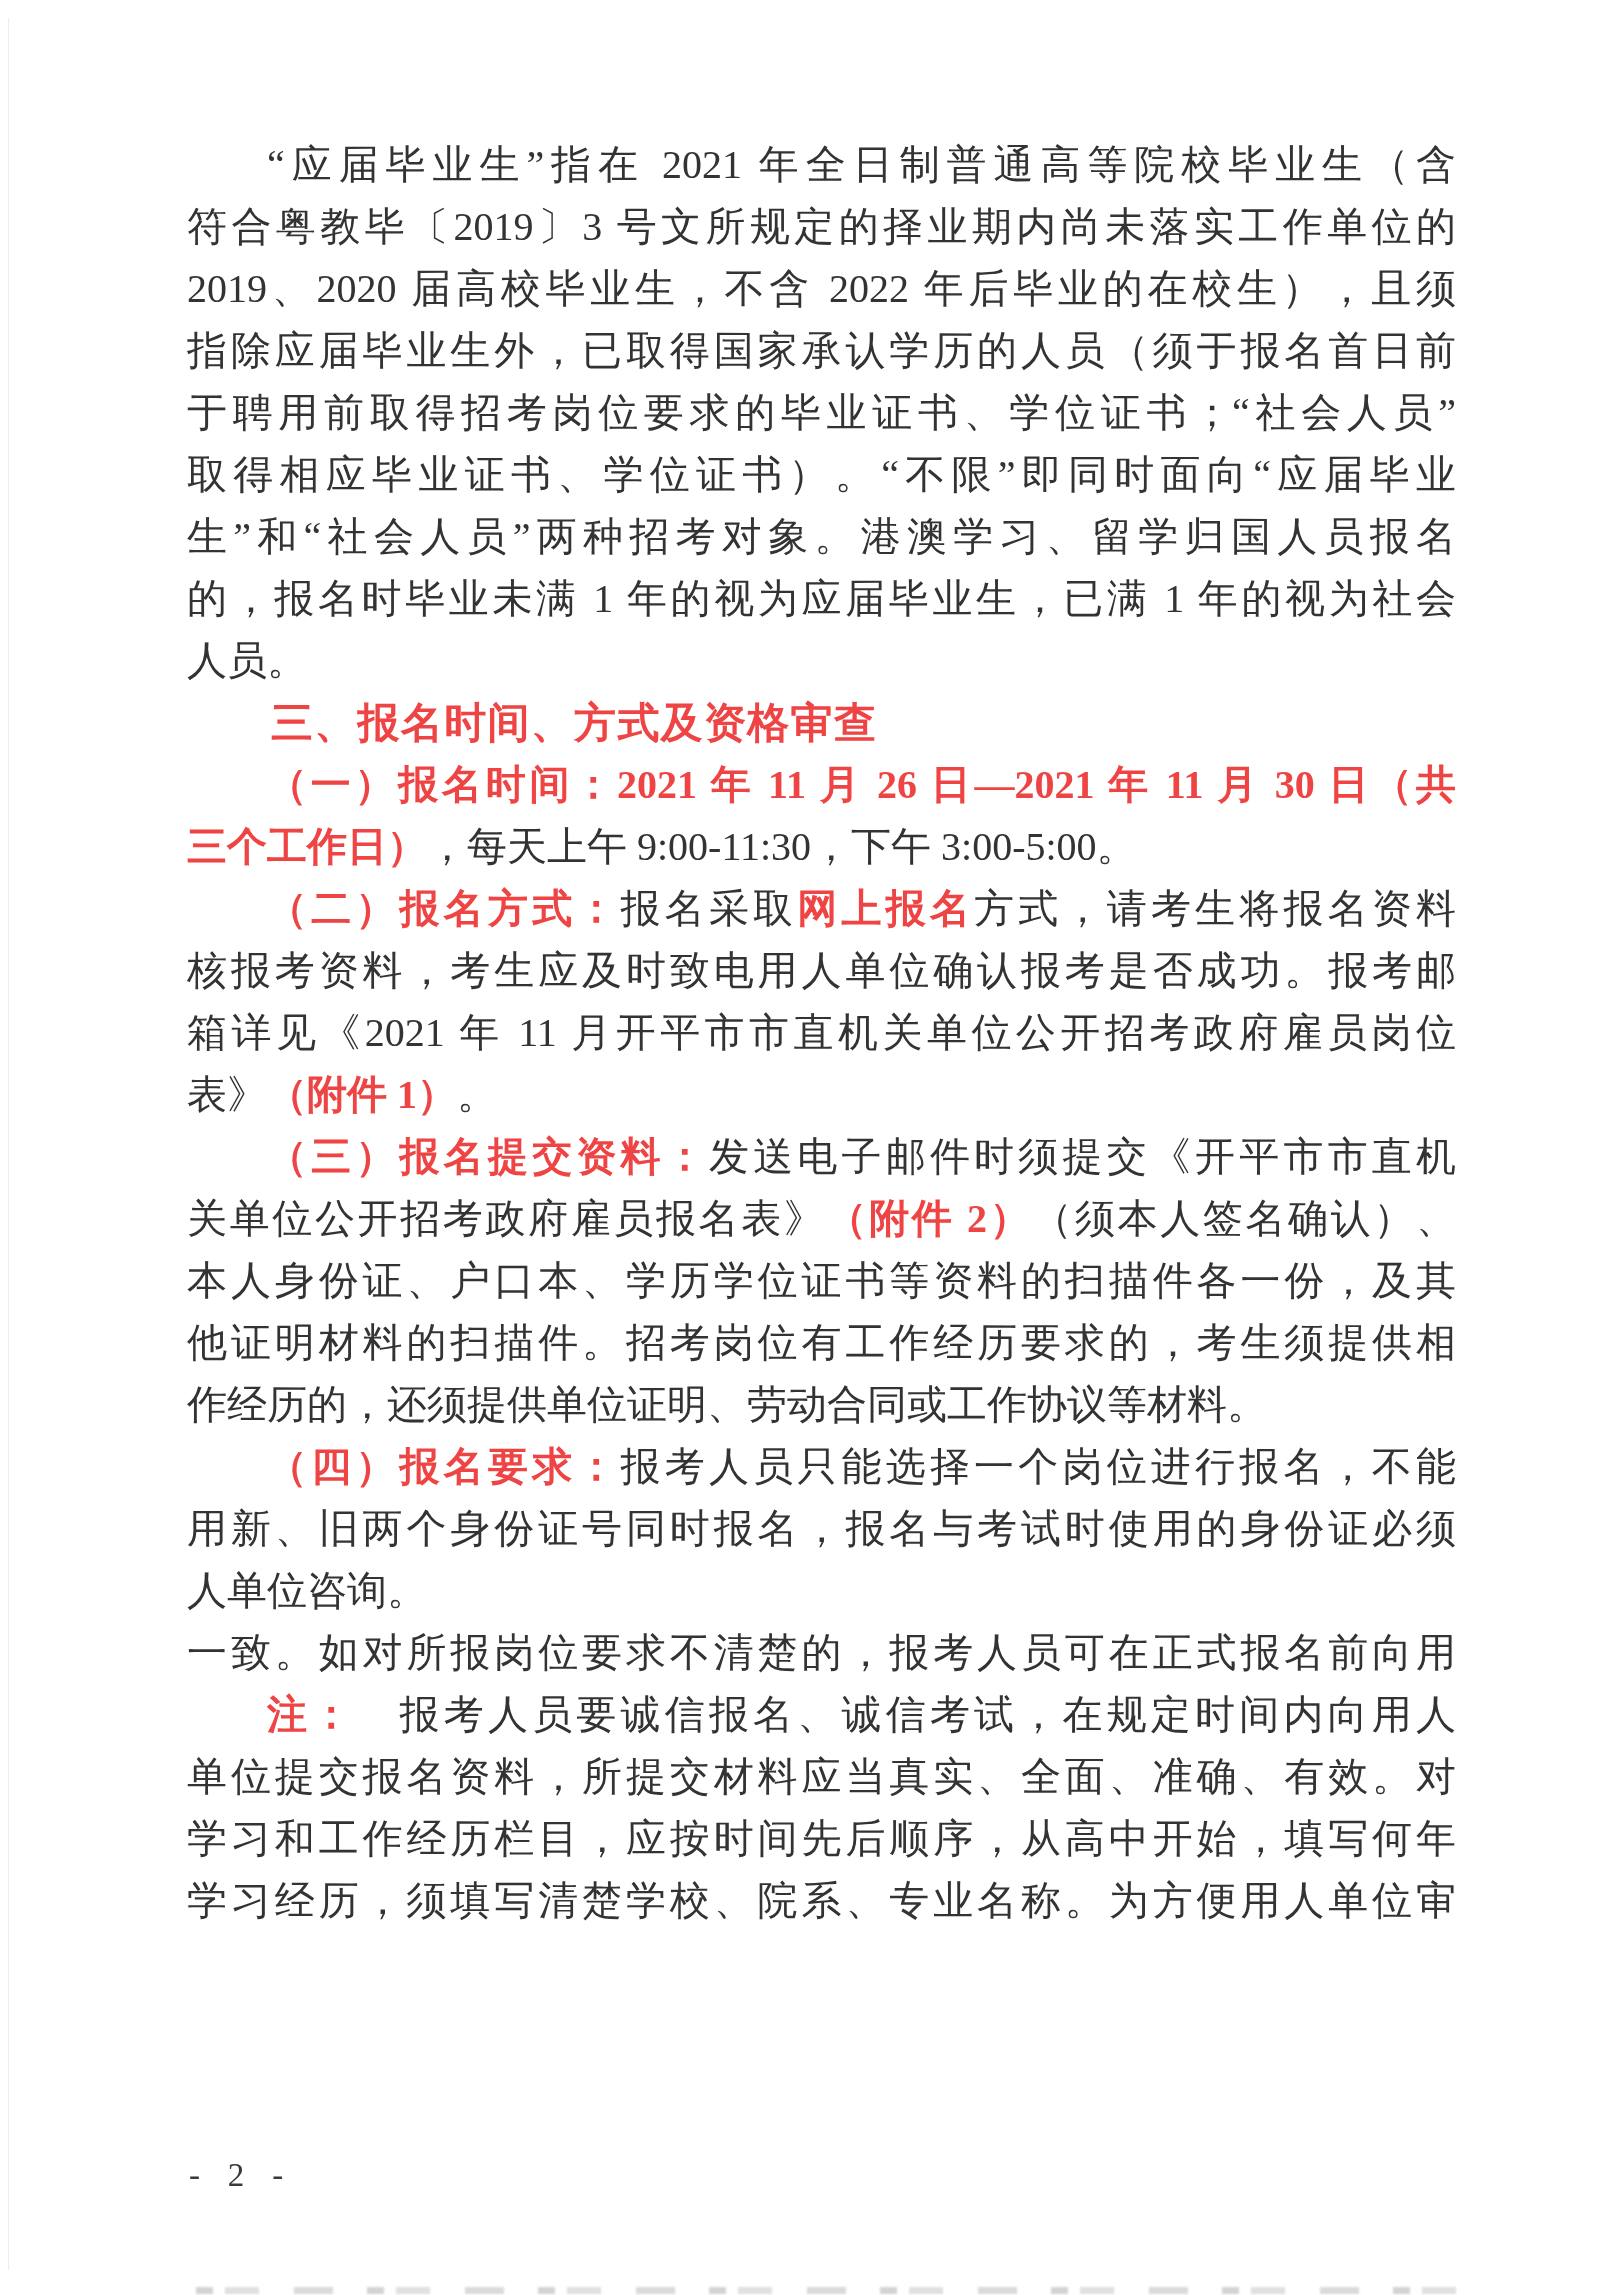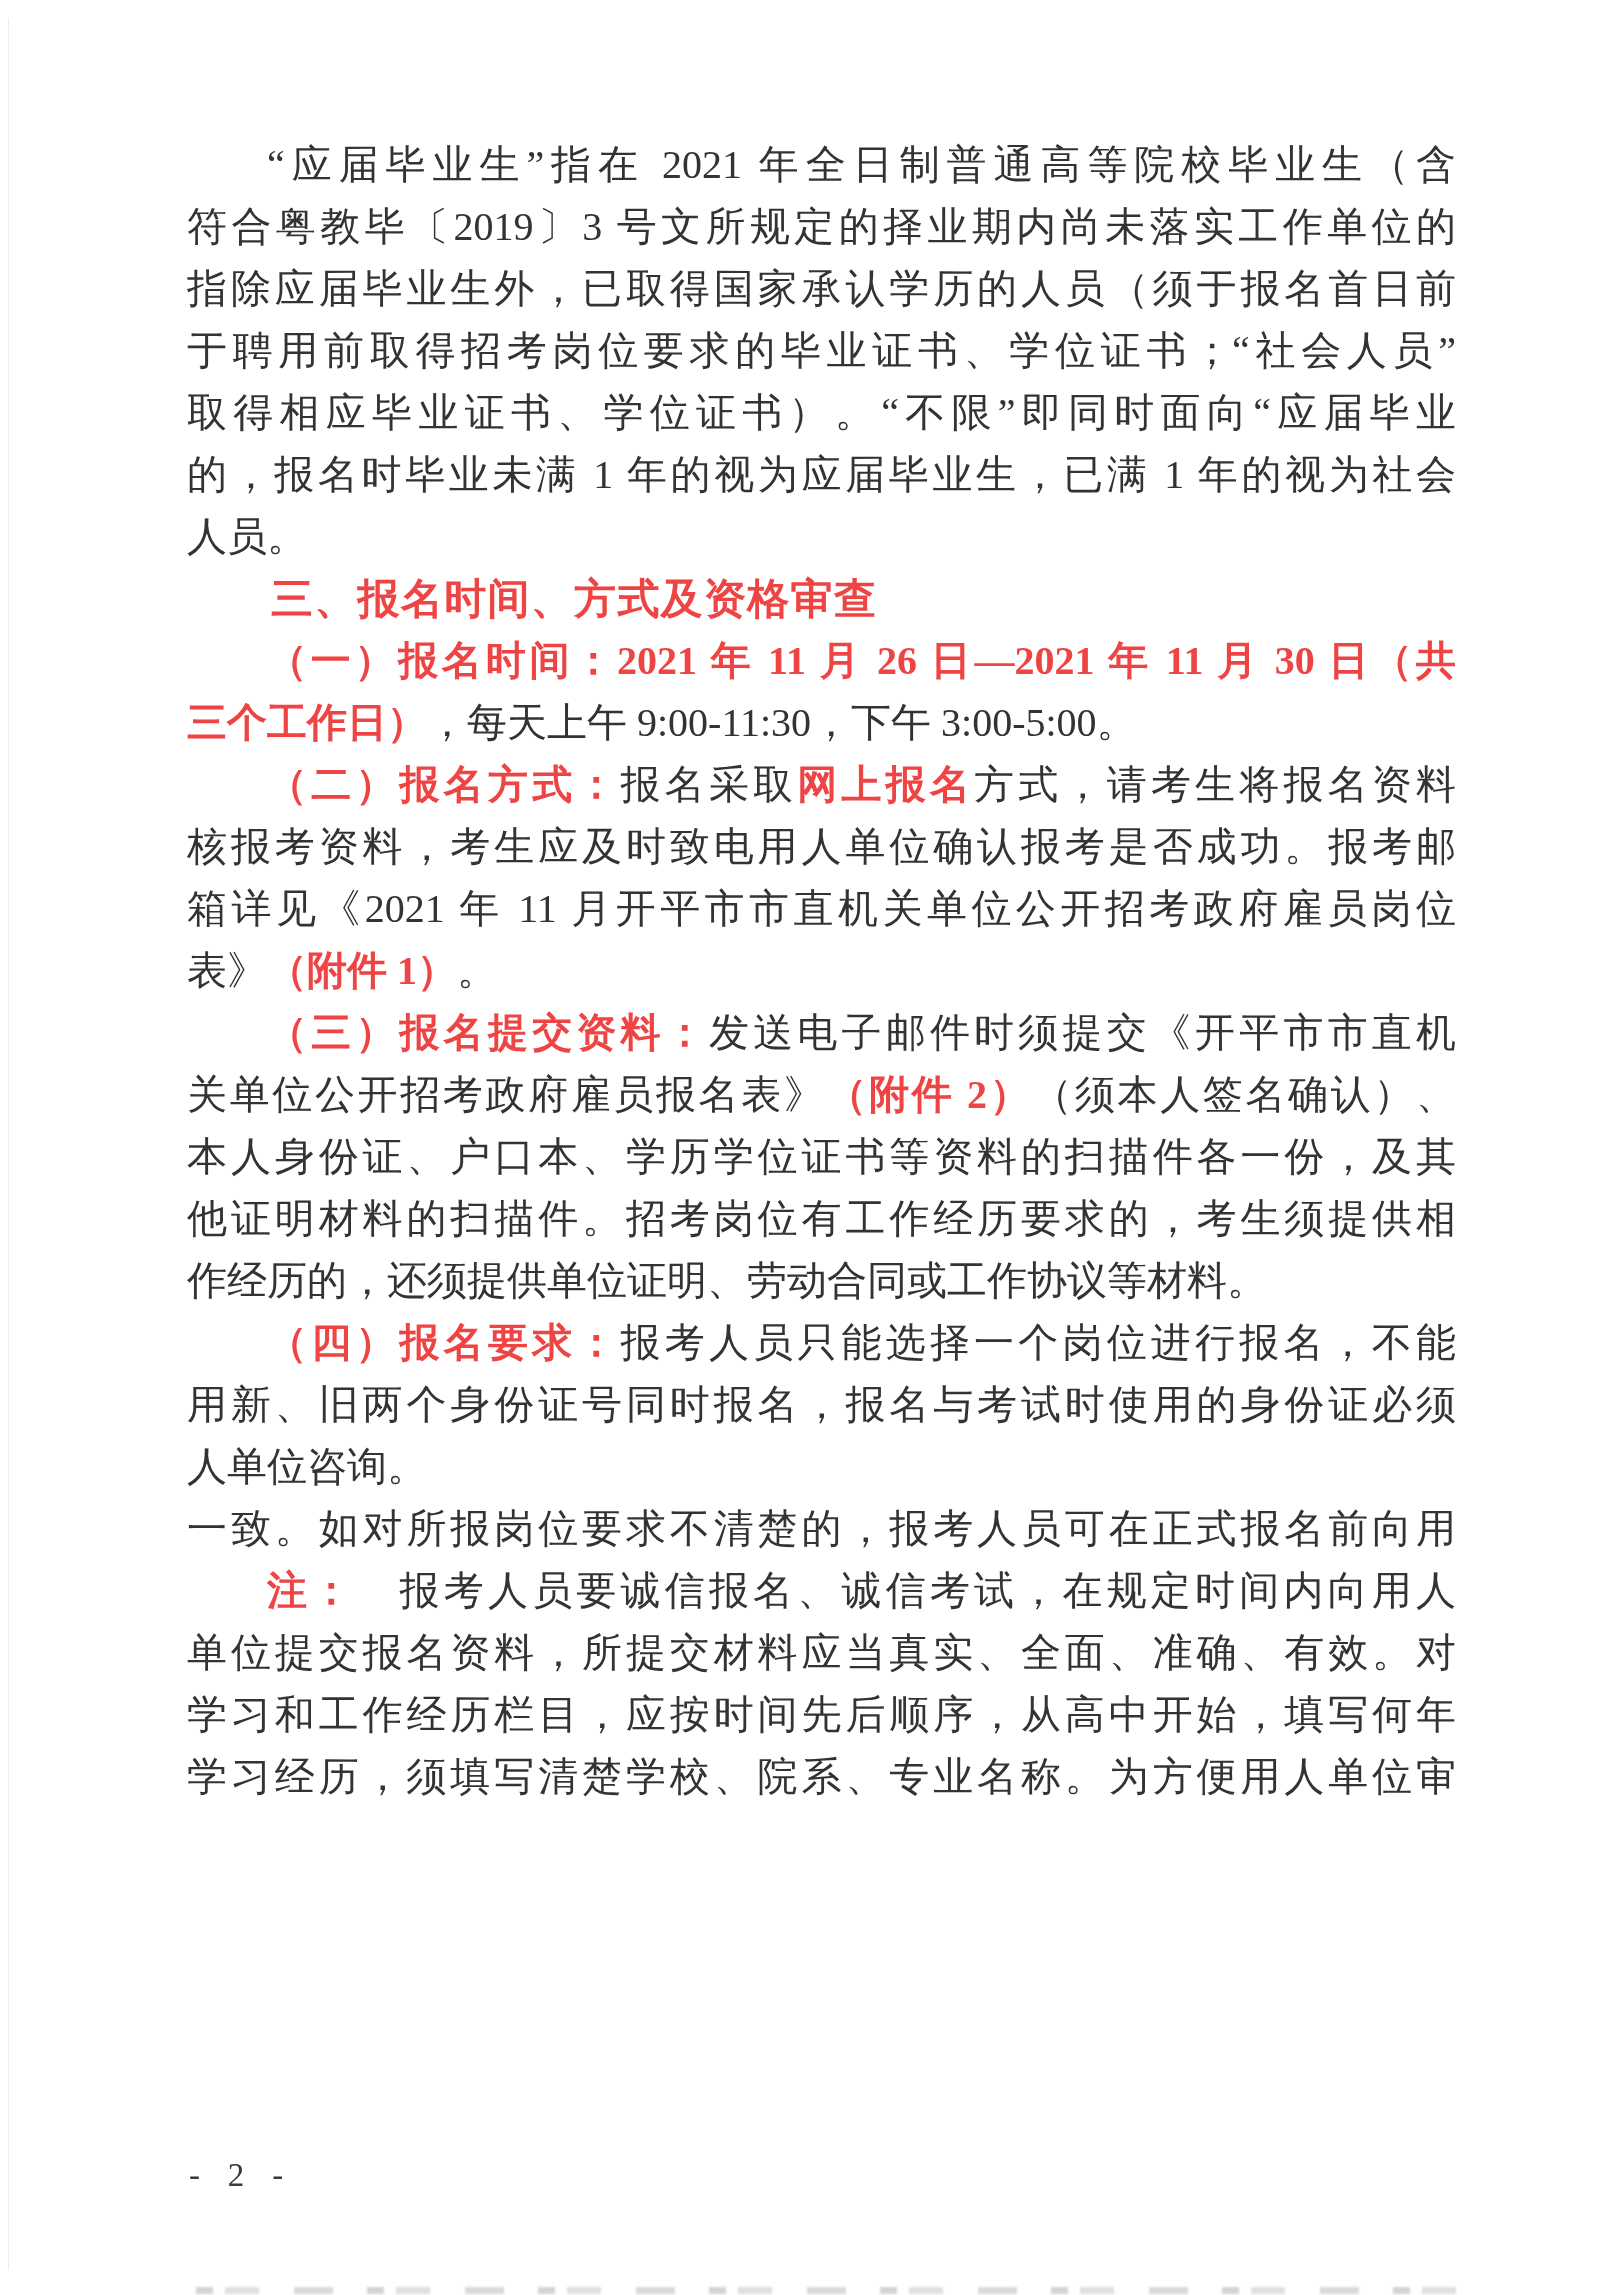--- a/index.html
+++ b/index.html
@@ -45,23 +45,25 @@
   }
 </style>
 </head>
 <body>
 
 <div class="page">
   <div class="scan-edge"></div>
   <div class="text-block">
       <div class="line j" style="padding-left: 2em;"><span>“应届毕业生”指在 2021 年全日制普通高等院校毕业生（含</span></div>
       <div class="line j"><span>符合粤教毕〔2019〕3 号文所规定的择业期内尚未落实工作单位的</span></div>
+      <div class="line j"><span>2019、2020 届高校毕业生，不含 2022 年后毕业的在校生），且须</span></div>
       <div class="line j"><span>指除应届毕业生外，已取得国家承认学历的人员（须于报名首日前</span></div>
       <div class="line j"><span>于聘用前取得招考岗位要求的毕业证书、学位证书；“社会人员”</span></div>
       <div class="line j"><span>取得相应毕业证书、学位证书）。“不限”即同时面向“应届毕业</span></div>
+      <div class="line j"><span>生”和“社会人员”两种招考对象。港澳学习、留学归国人员报名</span></div>
       <div class="line j"><span>的，报名时毕业未满 1 年的视为应届毕业生，已满 1 年的视为社会</span></div>
       <div class="line"><span>人员。</span></div>
       <div class="line head" style="padding-left: 2em;"><b>三、报名时间、方式及资格审查</b></div>
       <div class="line j" style="padding-left: 2em;"><b>（一）报名时间：2021 年 11 月 26 日—2021 年 11 月 30 日（共</b></div>
       <div class="line"><b>三个工作日）</b><span>，每天上午 9:00-11:30，下午 3:00-5:00。</span></div>
       <div class="line j" style="padding-left: 2em;"><b>（二）报名方式：</b><span>报名采取</span><b>网上报名</b><span>方式，请考生将报名资料</span></div>
       <div class="line j"><span>核报考资料，考生应及时致电用人单位确认报考是否成功。报考邮</span></div>
       <div class="line j"><span>箱详见《2021 年 11 月开平市市直机关单位公开招考政府雇员岗位</span></div>
       <div class="line"><span>表》</span><b>（附件 1）</b><span>。</span></div>
       <div class="line j" style="padding-left: 2em;"><b>（三）报名提交资料：</b><span>发送电子邮件时须提交《开平市市直机</span></div>

